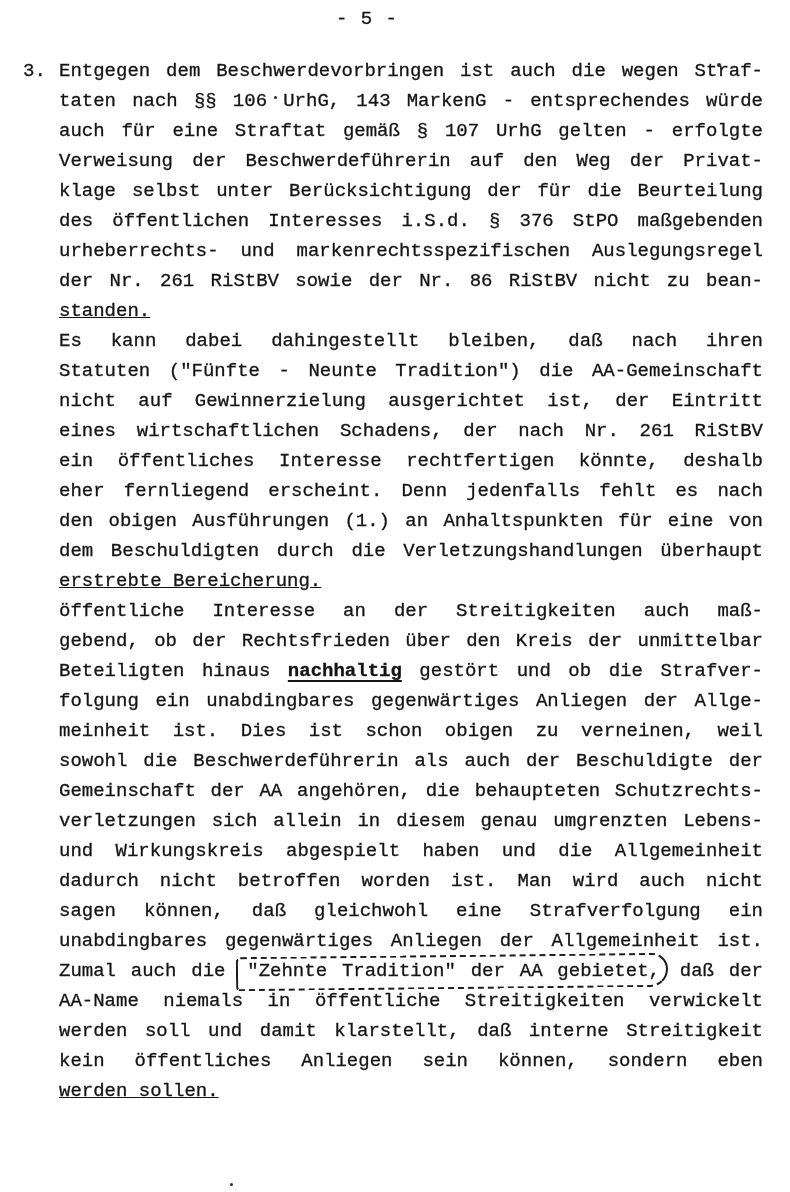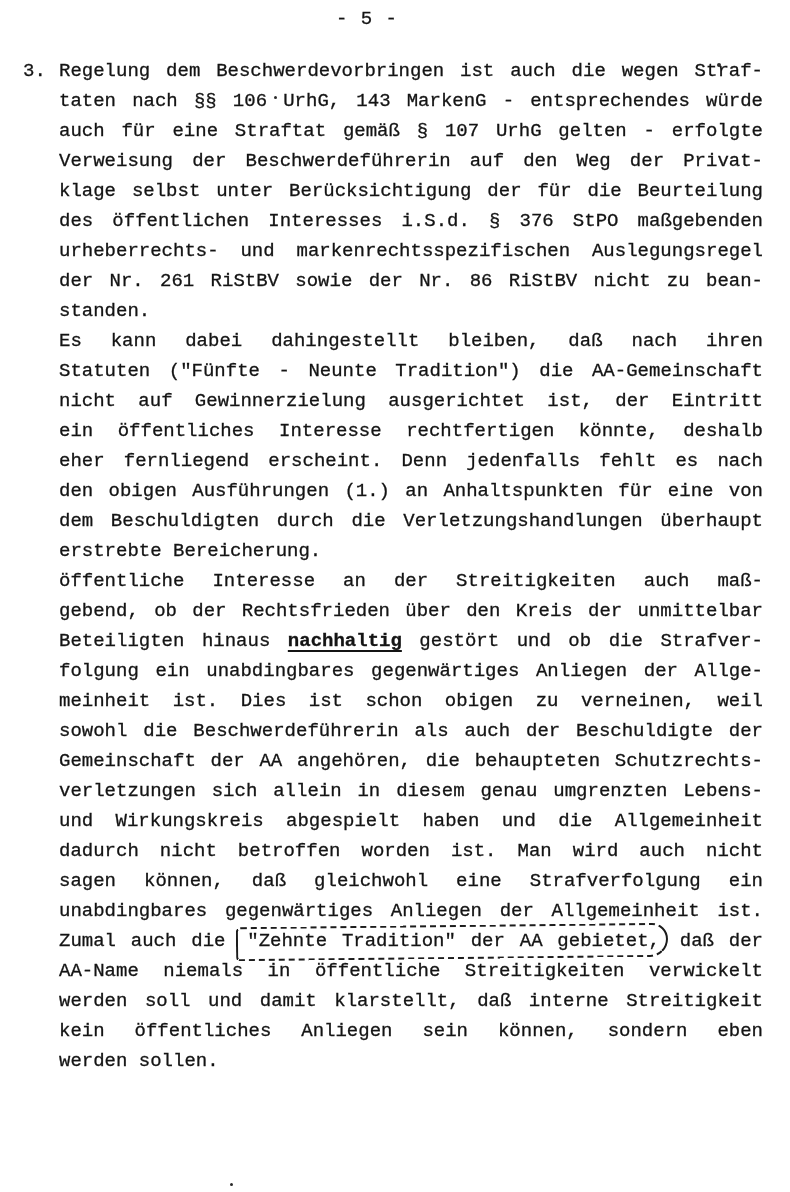--- a/index.html
+++ b/index.html
@@ -31,20 +31,21 @@
     line-height:30px;
   }
   .line{
     position:relative;
     text-align:justify;
     text-align-last:justify;
   }
   .line.last{
     text-align:center;
     text-align-last:left;
+    text-decoration:underline;
   }
   .list-marker{
     position:absolute;
     left:-36px;
     top:0;
   }
   .em{
     font-weight:bold;
     text-decoration:underline;
     text-decoration-thickness:2px;
@@ -76,34 +77,35 @@
   }
 </style>
 </head>
 <body>
 
 <div class="page">
   <div class="page-header">- 5 -</div>
 
   <div class="body-text">
       <div>
-        <div class="line"><span class="list-marker">3.</span><span>Regelung dem Beschwerdevorbringen ist auch die wegen Straf-</span></div>
+        <div class="line"><span class="list-marker">3.</span><span>Entgegen dem Beschwerdevorbringen ist auch die wegen Straf-</span></div>
         <div class="line"><span>taten nach §§ 106 UrhG, 143 MarkenG - entsprechendes würde</span></div>
         <div class="line"><span>auch für eine Straftat gemäß § 107 UrhG gelten - erfolgte</span></div>
         <div class="line"><span>Verweisung der Beschwerdeführerin auf den Weg der Privat-</span></div>
         <div class="line"><span>klage selbst unter Berücksichtigung der für die Beurteilung</span></div>
         <div class="line"><span>des öffentlichen Interesses i.S.d. § 376 StPO maßgebenden</span></div>
         <div class="line"><span>urheberrechts- und markenrechtsspezifischen Auslegungsregel</span></div>
         <div class="line"><span>der Nr. 261 RiStBV sowie der Nr. 86 RiStBV nicht zu bean-</span></div>
         <div class="line last"><span>standen.</span></div>
       </div>
       <div>
         <div class="line"><span>Es kann dabei dahingestellt bleiben, daß nach ihren</span></div>
         <div class="line"><span>Statuten ("Fünfte - Neunte Tradition") die AA-Gemeinschaft</span></div>
         <div class="line"><span>nicht auf Gewinnerzielung ausgerichtet ist, der Eintritt</span></div>
+        <div class="line"><span>eines wirtschaftlichen Schadens, der nach Nr. 261 RiStBV</span></div>
         <div class="line"><span>ein öffentliches Interesse rechtfertigen könnte, deshalb</span></div>
         <div class="line"><span>eher fernliegend erscheint. Denn jedenfalls fehlt es nach</span></div>
         <div class="line"><span>den obigen Ausführungen (1.) an Anhaltspunkten für eine von</span></div>
         <div class="line"><span>dem Beschuldigten durch die Verletzungshandlungen überhaupt</span></div>
         <div class="line last"><span>erstrebte Bereicherung.</span></div>
       </div>
       <div>
         <div class="line"><span>öffentliche Interesse an der Streitigkeiten auch maß-</span></div>
         <div class="line"><span>gebend, ob der Rechtsfrieden über den Kreis der unmittelbar</span></div>
         <div class="line"><span>Beteiligten hinaus </span><span class="em">nachhaltig</span><span> gestört und ob die Strafver-</span></div>

